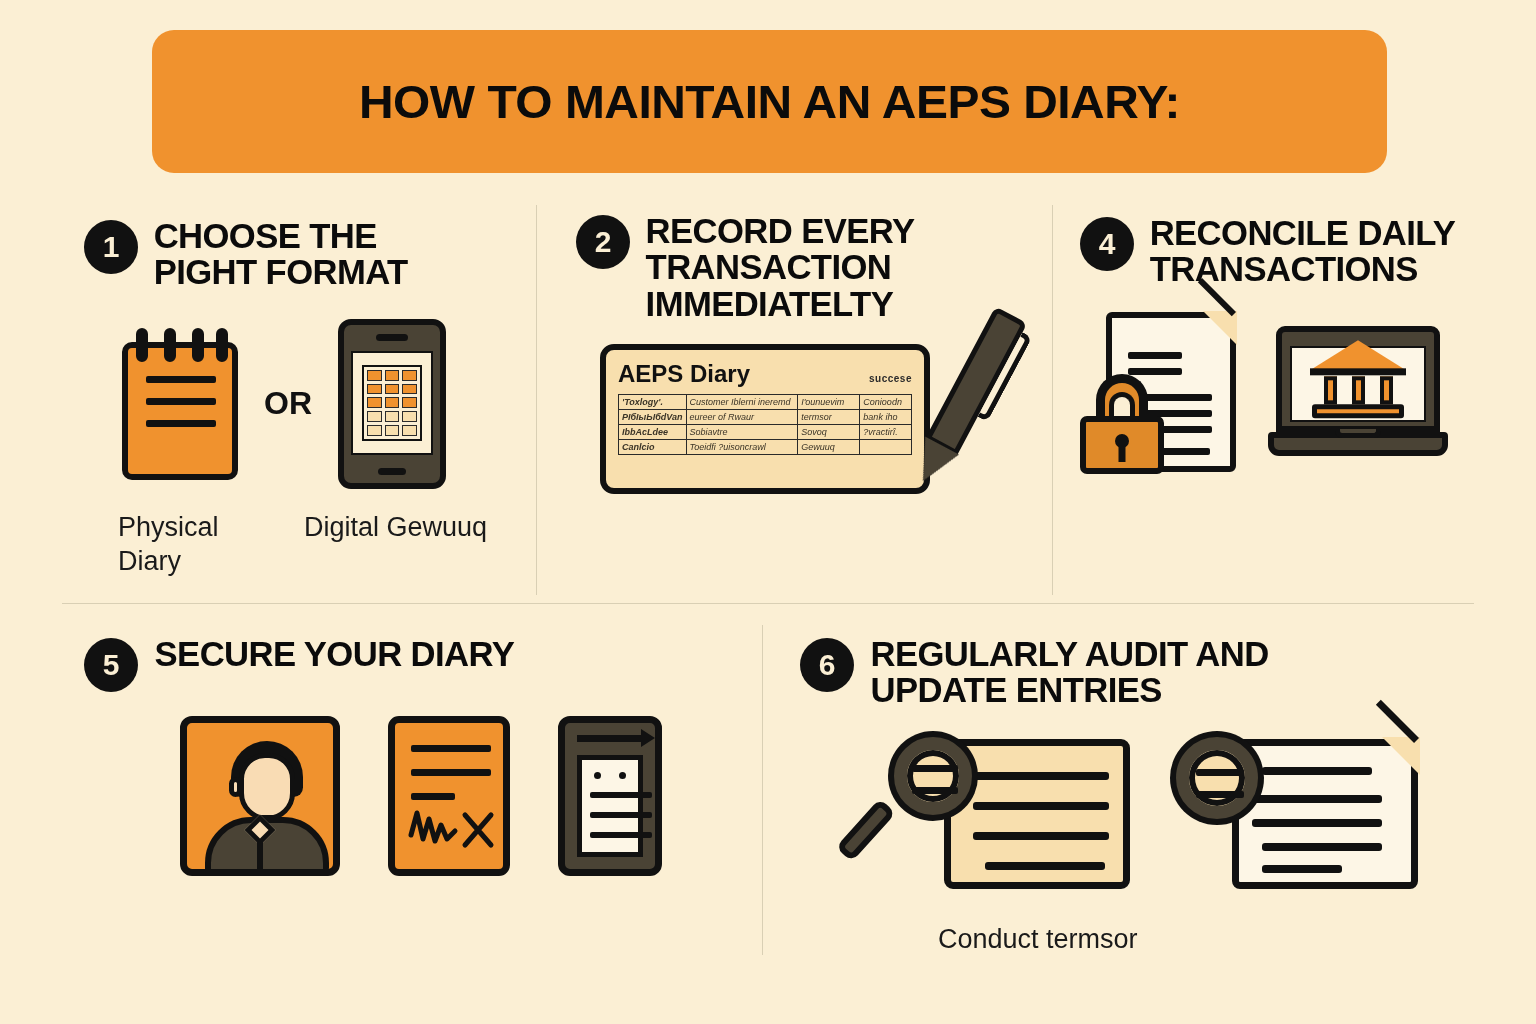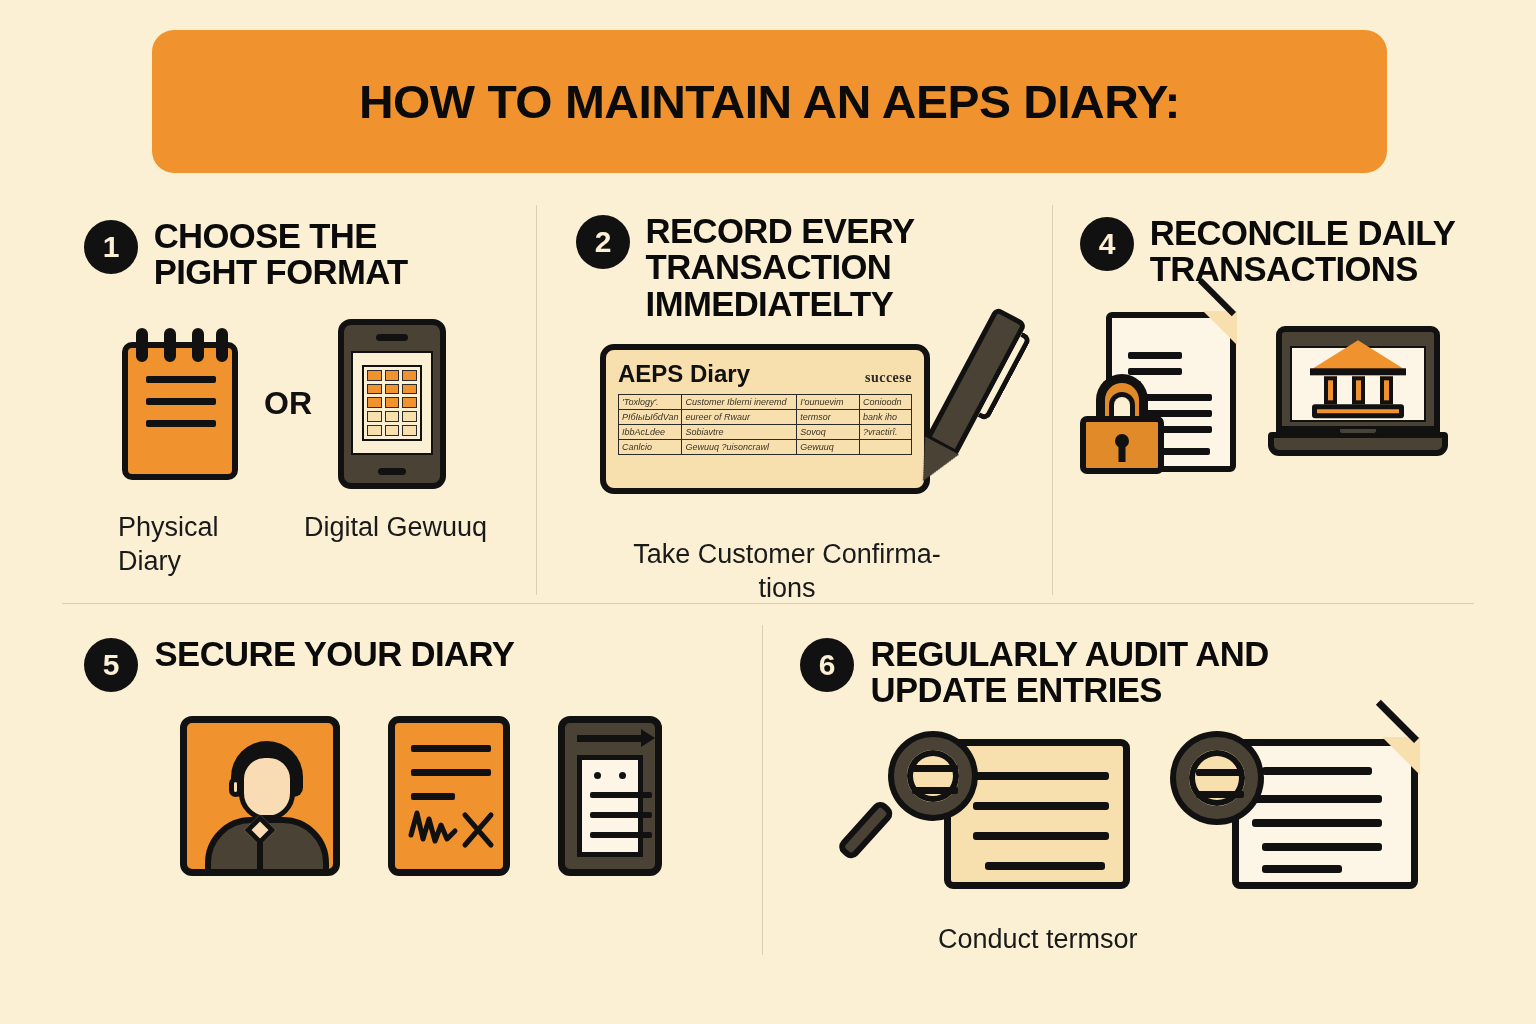--- a/index.html
+++ b/index.html
@@ -97,27 +97,27 @@
   .or-text{ font-size:32px; font-weight:bold; color:#111; }
 
   
   .diary{
     position:relative; width:330px; height:150px;
     background:#F8DFAE; border:6px solid #111; border-radius:14px;
     padding:10px 12px;
   }
   .diary .dhead{ display:flex; align-items:baseline; justify-content:space-between; }
   .diary .dtitle{ font-size:24px; font-weight:bold; color:#111; }
-  .diary .dstatus{ font-size:14px; font-weight:bold; color:#2a2a2a; letter-spacing:0.5px;font-family:Liberation Serif, serif; }
+  .diary .dstatus{ font-size:10px; font-weight:bold; color:#2a2a2a; letter-spacing:0.5px; }
   .diary table{
     width:100%; border-collapse:collapse; margin-top:6px;
     font-size:9px; color:#3a3326;
   }
   .diary td{ border:1px solid #2a2a2a; padding:2px 3px; font-style:italic; }
-  .diary .c0{ width:18%; } .diary .c1{ width:42%; }
+  .diary .c0{ width:18%;font-weight:bold; } .diary .c1{ width:42%; }
   .diary .c2{ width:22%; } .diary .c3{ width:18%; }
 
   
   .pen{
     position:absolute; right:-62px; top:-46px;
     width:36px; height:185px; transform:rotate(28deg);
   }
   .pen .barrel{
     position:absolute; left:0; top:0; width:36px; height:150px;
     background:#4a4335; border:5px solid #111; border-radius:7px 7px 0 0;
@@ -391,36 +391,35 @@
             <td class="c3">bank iho</td>
           </tr>
           <tr>
             <td class="c0">IbbAcLdee</td>
             <td class="c1">Sobiavtre</td>
             <td class="c2">Sovoq</td>
             <td class="c3">?vractirî.</td>
           </tr>
           <tr>
             <td class="c0">Canlcio</td>
-            <td class="c1">Gewuuq ?uisoncrawl</td>
+            <td class="c1">Toeidfi ?uisoncrawl</td>
             <td class="c2">Gewuuq</td>
             <td class="c3"></td>
           </tr>
         </tbody>
       </table>
 
       <div class="pen">
         <div class="barrel"></div>
         <div class="clip"></div>
         <div class="tip"></div>
       </div>
     </div>
   </div>
 
-  <div class="caption" style="margin-top:34px; margin-left:46px; width:330px; text-align:center;">Take Customer Confirma-tions</div>
 </div>
 
 <div class="step" style="left:1080px; top:215px; width:420px;">
   <div class="step-head">
     <div class="badge">4</div>
     <div class="step-title" style="width:330px;">RECONCILE DAILY TRANSACTIONS</div>
   </div>
 
   <div style="position:relative; margin-top:24px; width:400px; height:165px;">
 

